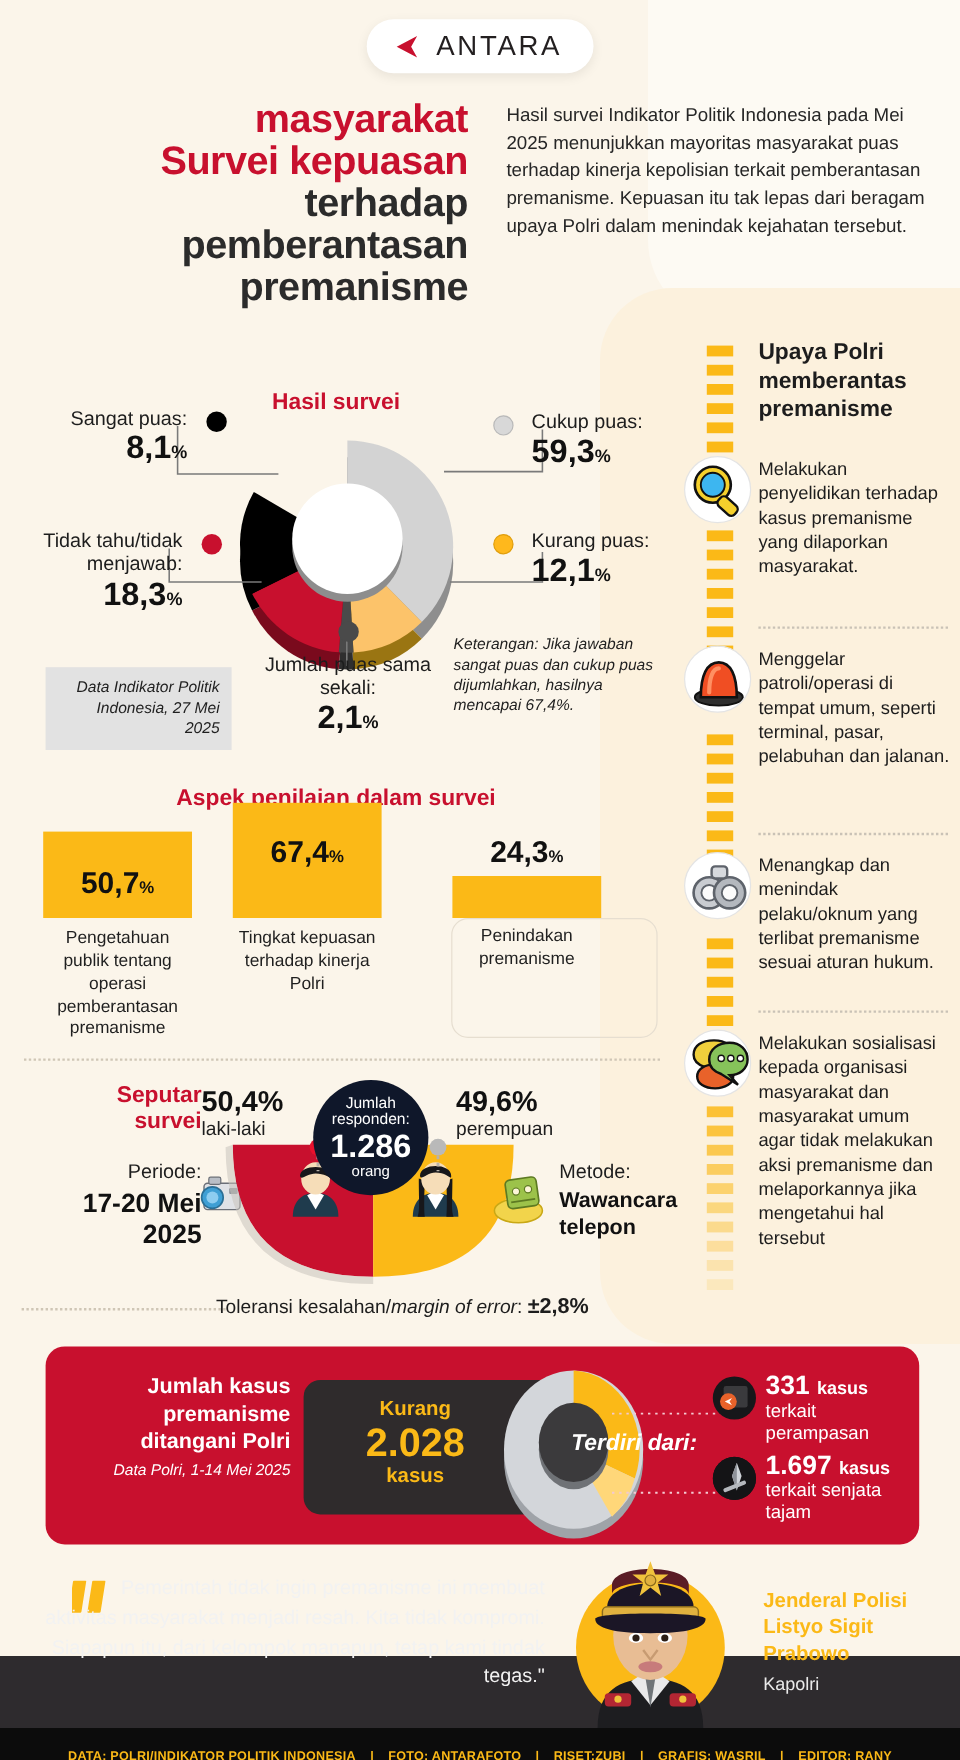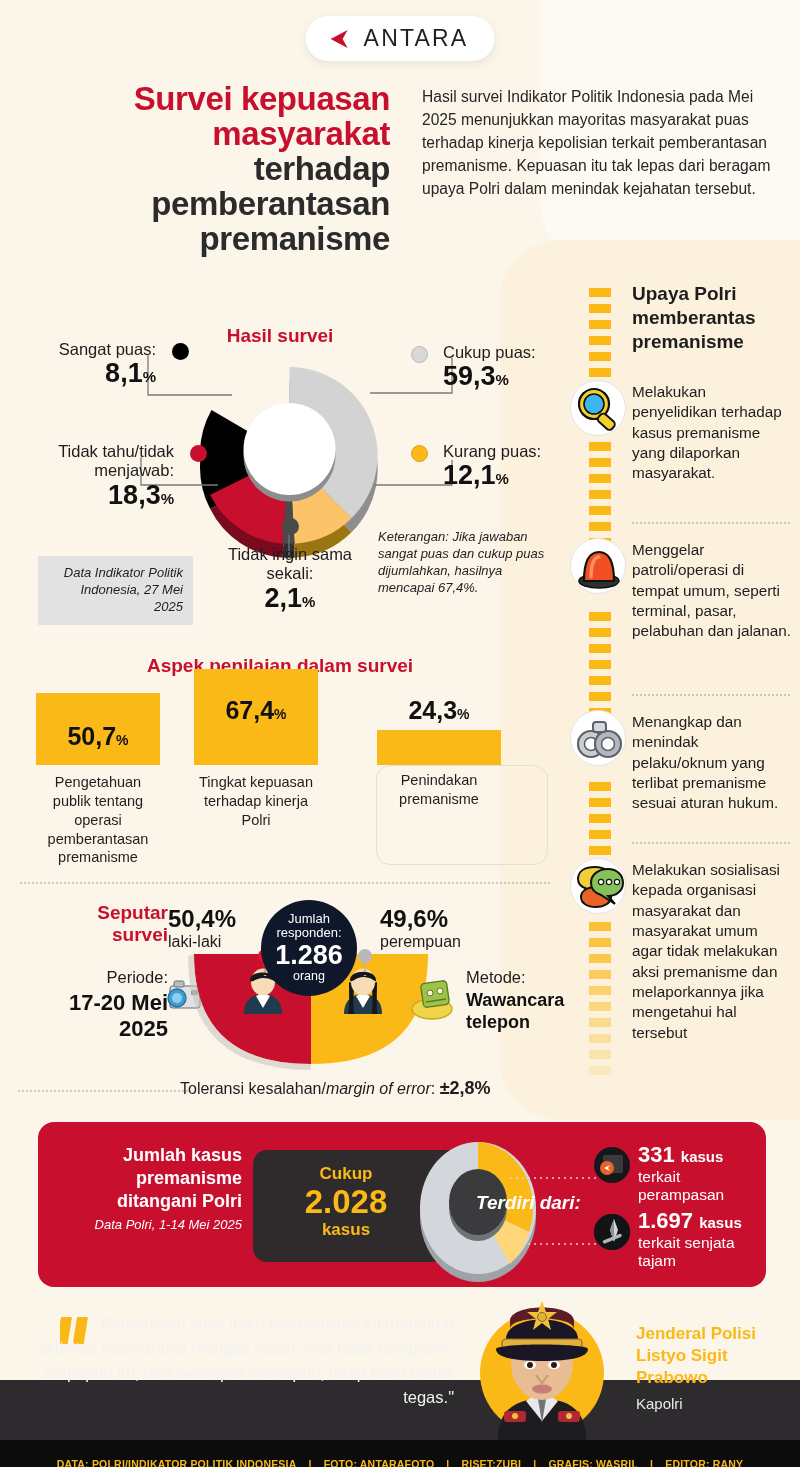--- a/index.html
+++ b/index.html
@@ -76,21 +76,21 @@
   .donut-wrap{ position:absolute; left:182px; top:348px; width:215px; height:215px; }
 
   .callout{ position:absolute; }
   .callout .lbl{ font-size:16.5px; color:#1d1d1d; line-height:1.18; }
   .callout .val{ font-size:27px; font-weight:bold; color:#111; line-height:1.1; }
   .callout .val .pc{ font-size:15px; font-weight:bold; }
   .dot{ width:17px; height:17px; border-radius:50%; display:inline-block; }
 
   #c-sangat{ left:36px; top:340px; width:120px; text-align:right; }
   #c-sangat .dot{ position:absolute; right:-33px; top:3px; background:#000; }
-  #c-tidaktahu{ left:40px; top:442px; width:134px; text-align:right; }
+  #c-tidaktahu{ left:18px; top:442px; width:134px; text-align:right; }
   #c-tidaktahu .dot{ position:absolute; right:-33px; top:3px; background:#c8102e; }
   #c-cukup{ left:443px; top:343px; width:150px; }
   #c-cukup .dot{ position:absolute; left:-32px; top:3px; background:#d8d8d8; border:1.5px solid #b9b9b9; }
   #c-kurang{ left:443px; top:442px; width:140px; }
   #c-kurang .dot{ position:absolute; left:-32px; top:3px; background:#ffb81c; border:1.5px solid #e09e0c; }
   #c-tidakpuas{ left:205px; top:545px; width:170px; text-align:center; }
   #c-tidakpuas .dot{ position:absolute; left:50%; margin-left:-8px; top:-27px; background:#4a4a4a; }
 
   .leader{ position:absolute; border-color:#6b6b6b; }
 
@@ -255,22 +255,22 @@
   <div class="cream-right-wash"></div>
 
   <div class="logo-chip">
     <svg class="logo-mark" viewBox="0 0 24 24">
       <path d="M22 3 L5 12 L22 21 L17 12 Z" fill="#c8102e"></path>
     </svg>
     <span class="logo-text">ANTARA</span>
   </div>
 
   <div class="headline">
+    <span class="red">masyarakat</span>
     <span class="red">Survei kepuasan</span>
-    <span class="red">masyarakat</span>
     <span class="dark">terhadap</span>
     <span class="dark">pemberantasan</span>
     <span class="dark">premanisme</span>
   </div>
   <div class="lede">Hasil survei Indikator Politik Indonesia pada Mei 2025 menunjukkan mayoritas masyarakat puas terhadap kinerja kepolisian terkait pemberantasan premanisme. Kepuasan itu tak lepas dari beragam upaya Polri dalam menindak kejahatan tersebut.</div>
 
   <div class="sec-title" id="hasil-title">Hasil survei</div>
 
   <div class="donut-wrap">
     <svg viewBox="0 0 215 215" width="215" height="215">
@@ -323,21 +323,21 @@
   </div>
 
   <div class="callout" id="c-kurang">
     <span class="dot"></span>
     <div class="lbl">Kurang puas:</div>
     <div class="val"><span>12,1</span><span class="pc">%</span></div>
   </div>
 
   <div class="callout" id="c-tidakpuas">
     <span class="dot"></span>
-    <div class="lbl">Tidak ingin sama sekali:</div>
+    <div class="lbl">Jumlah puas sama sekali:</div>
     <div class="val"><span>2,1</span><span class="pc">%</span></div>
   </div>
 
   <div class="data-chip">Data Indikator Politik Indonesia, 27 Mei 2025</div>
   <div class="keterangan">Keterangan: Jika jawaban sangat puas dan cukup puas dijumlahkan, hasilnya mencapai 67,4%.</div>
 
   <div class="sec-title" id="aspek-title">Aspek penilaian dalam survei</div>
 
   <div class="rounded-card"></div>
 
@@ -529,21 +529,21 @@
       </div>
       <div class="side-text">Melakukan sosialisasi kepada organisasi masyarakat dan masyarakat umum agar tidak melakukan aksi premanisme dan melaporkannya jika mengetahui hal tersebut</div>
     </div>
   </div>
 
   <div class="red-panel">
     <div class="red-title">Jumlah kasus premanisme ditangani Polri</div>
     <div class="red-sub">Data Polri, 1-14 Mei 2025</div>
     <div class="total-pill"></div>
     <div class="total-txt">
-      <div class="t">Cukup</div>
+      <div class="t">Kurang</div>
       <div class="n">2.028</div>
       <div class="u">kasus</div>
     </div>
 
     <svg style="position:absolute;left:352px;top:14px;width:180px;height:148px;" viewBox="0 0 180 148">
       <g transform="translate(0,10)">
         <ellipse cx="88" cy="70" rx="58" ry="66" fill="#9fa3a8"></ellipse>
         <ellipse cx="88" cy="62" rx="58" ry="66" fill="#d3d6da"></ellipse>
         <path d="M88 62 L88 -4 A58 66 0 0 1 139 86 Z" fill="#fbb917"></path>
         <path d="M88 62 L139 86 A58 66 0 0 1 120 118 Z" fill="#ffd779"></path>

